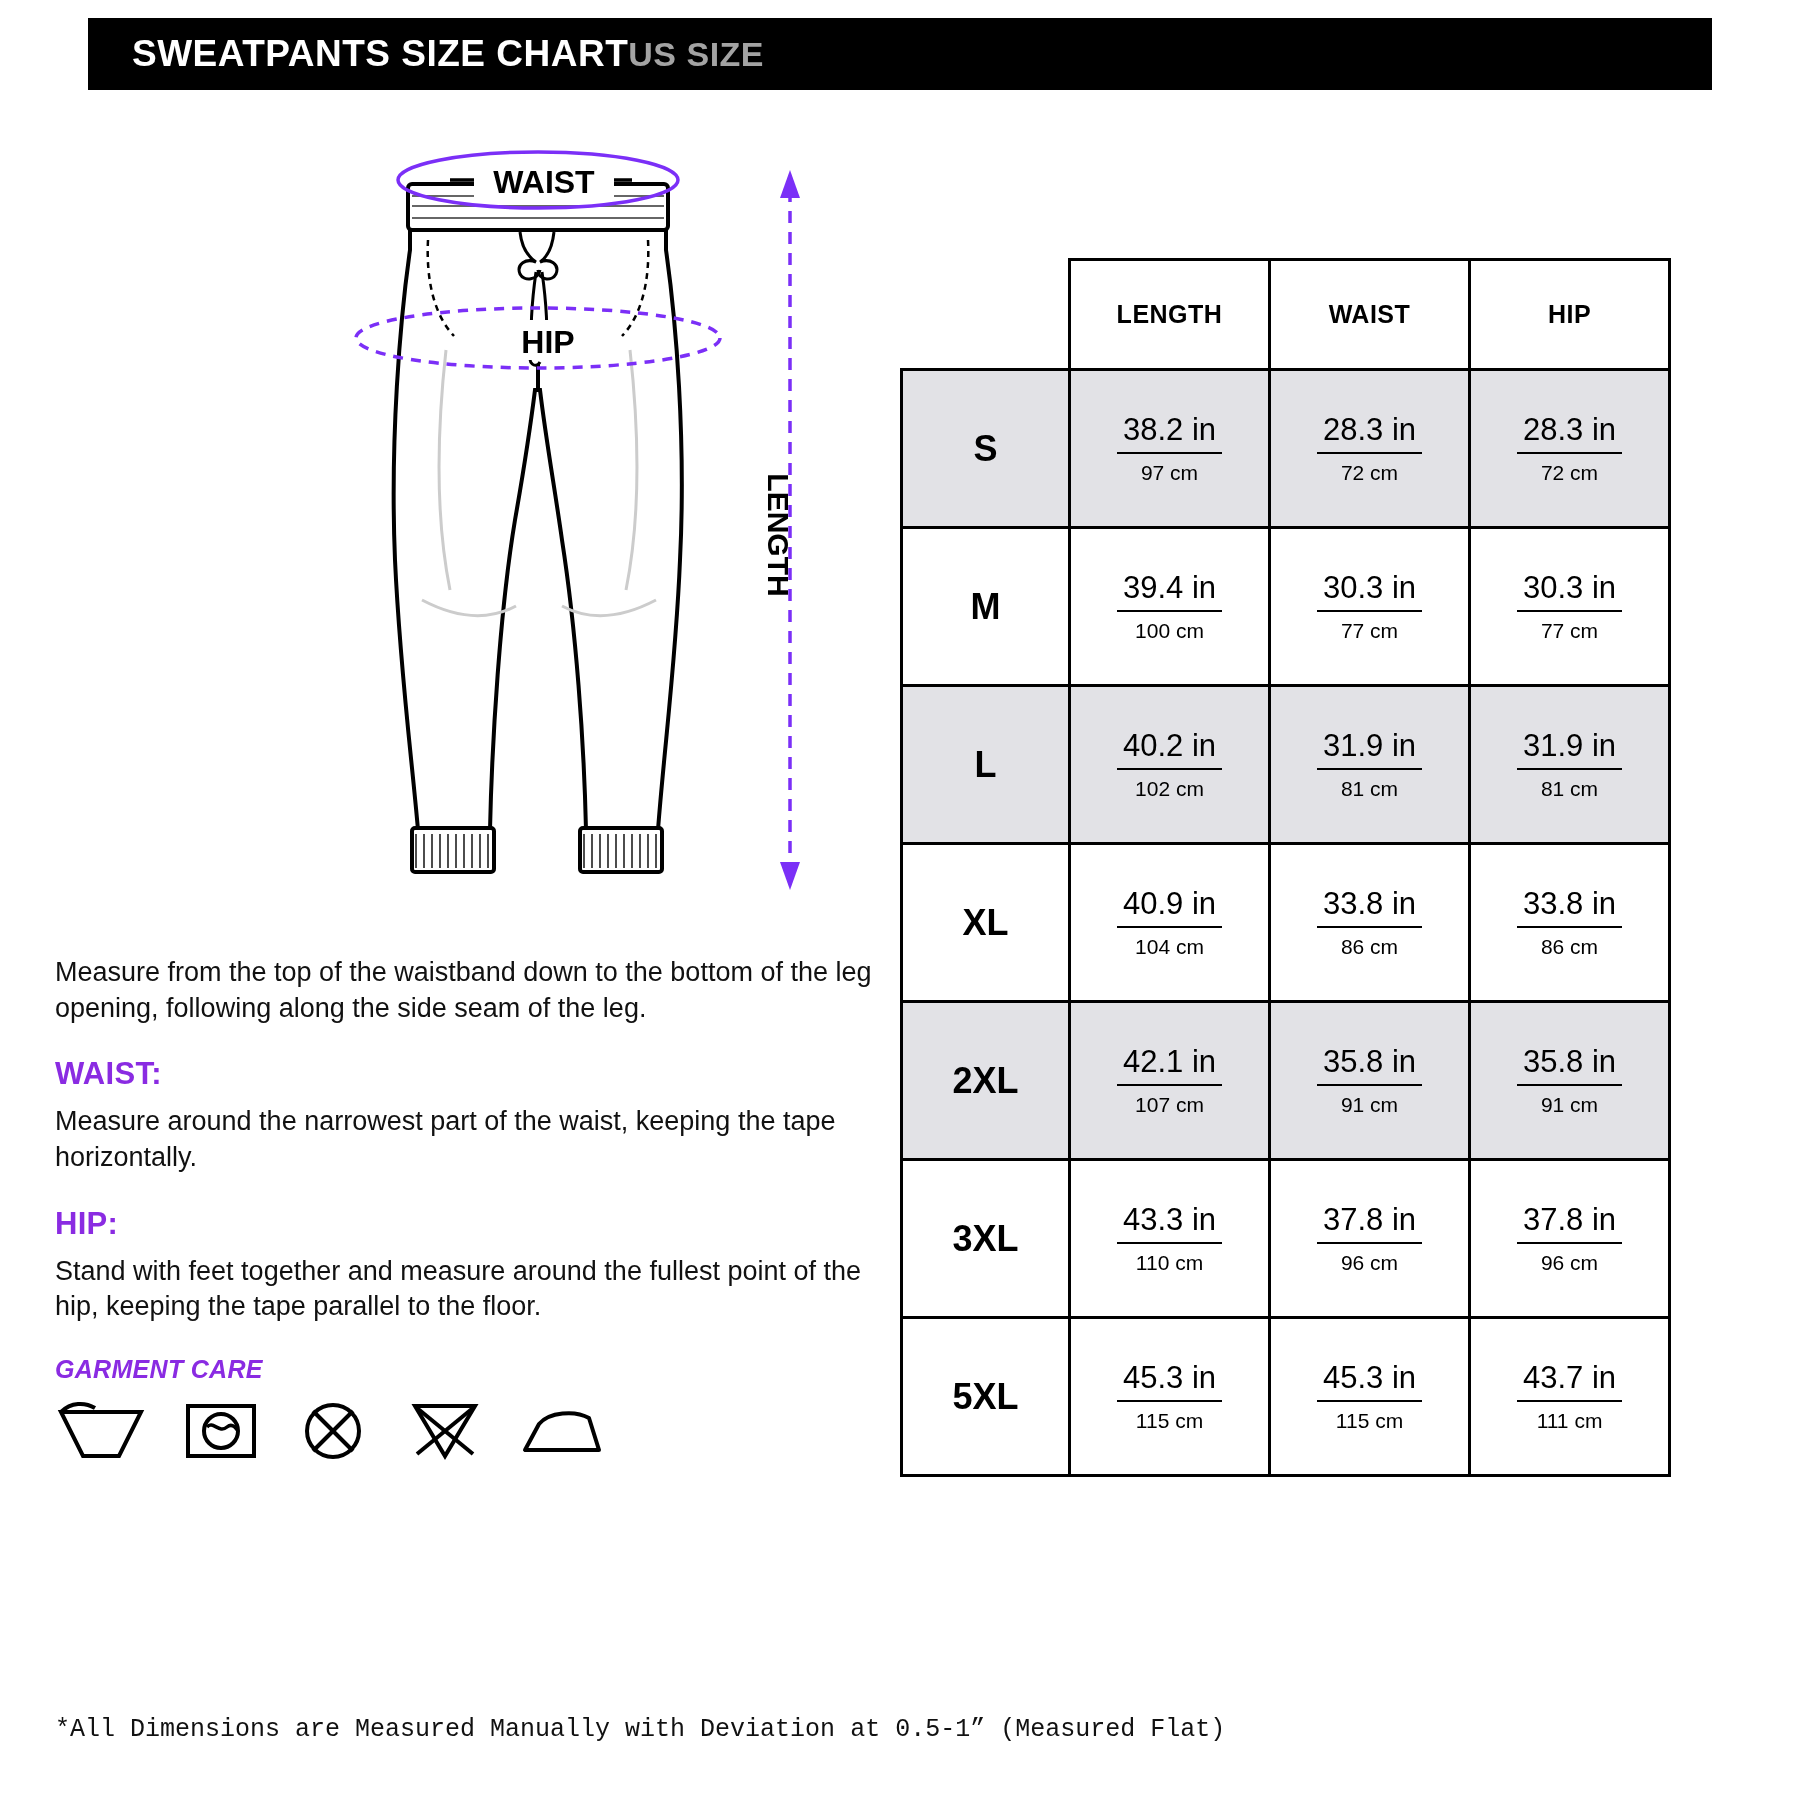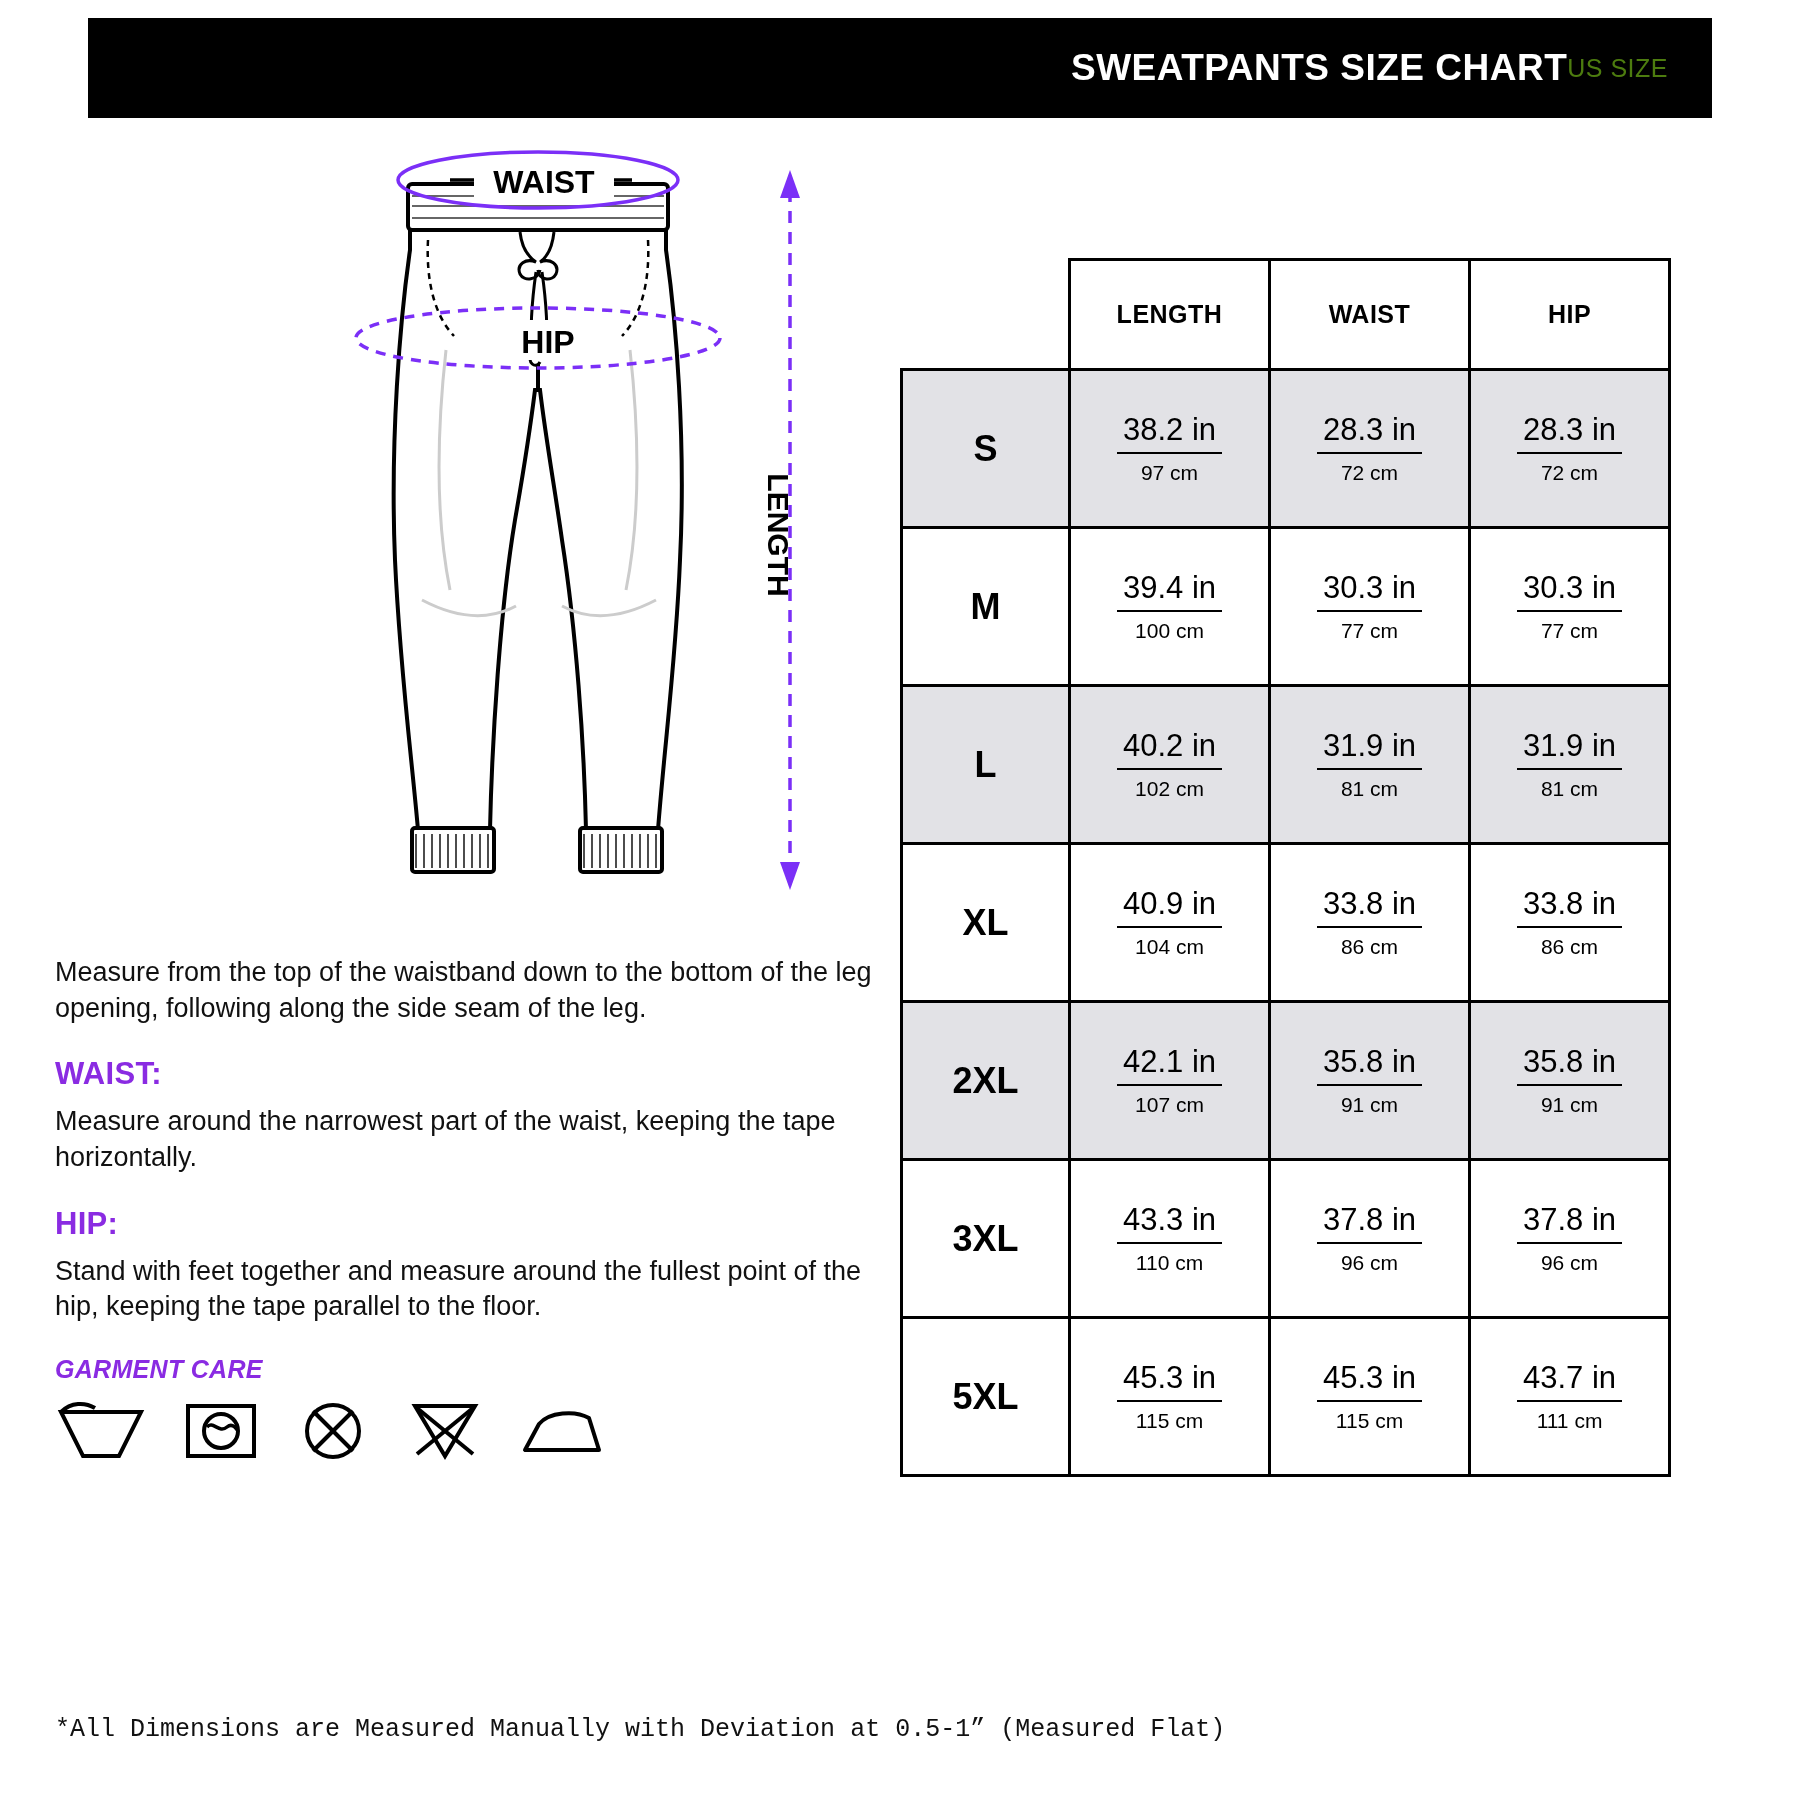--- a/index.html
+++ b/index.html
@@ -15,38 +15,38 @@
     position: relative;
     overflow: hidden;
   }
 
   
   .header-bar {
     position: absolute;
     left: 88px;
     top: 18px;
     width: 1624px;
-    height: 100px;
+    height: 72px;
     background: #000000;
     display: flex;
     align-items: center;
-    justify-content: flex-end;
+    justify-content: flex-start;
     box-sizing: border-box;
     padding: 0 44px;
   }
   .header-title {
     color: #ffffff;
     font-size: 37px;
     font-weight: bold;
     letter-spacing: 0.5px;
   }
   .header-right {
-    color: #4d7c0f;
-    font-size: 25px;
-    font-weight: normal;
+    color: #a3a3a3;
+    font-size: 34px;
+    font-weight: bold;
     letter-spacing: 0.5px;
   }
 
   
   .illustration {
     position: absolute;
     left: 350px;
     top: 140px;
     width: 500px;
     height: 760px;

